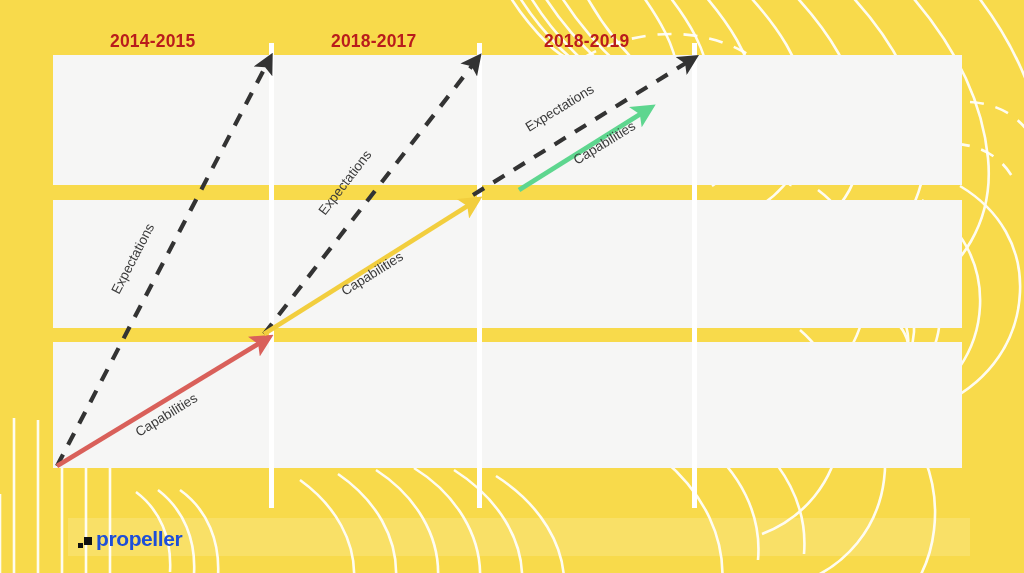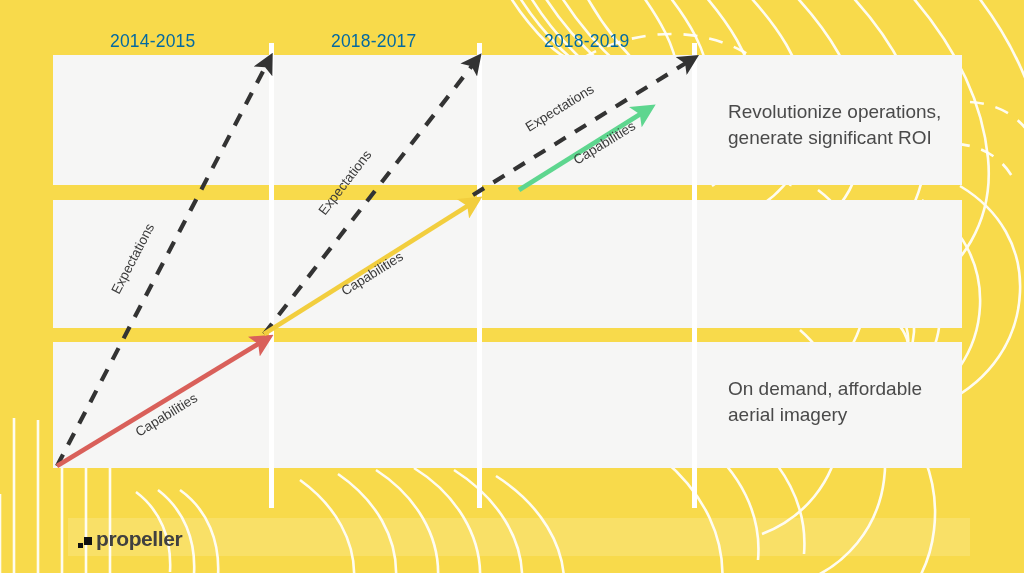--- a/index.html
+++ b/index.html
@@ -44,22 +44,22 @@
   }
   #divider-1 { left: 269px; }
   #divider-2 { left: 477px; }
   #divider-3 { left: 692px; }
 
   
   .era-label {
     position: absolute;
     top: 31px;
     font-size: 17.5px;
-    font-weight: normal;
-    color: #0369a1;
+    font-weight: bold;
+    color: #b91c1c;
     letter-spacing: 0.2px;
     white-space: nowrap;
   }
   #era-0 { left: 110px; }
   #era-1 { left: 331px; }
   #era-2 { left: 544px; }
 
   
   .stage-text {
     position: absolute;
@@ -112,21 +112,21 @@
   }
   #logo-mark .sq {
     position: absolute;
     background: #111111;
   }
   #logo-mark .sq-small { left: 0px;  top: 9px;  width: 5px; height: 5px; }
   #logo-mark .sq-big   { left: 6px;  top: 3px;  width: 8px; height: 8px; }
   #logo-word {
     font-size: 21px;
     font-weight: bold;
-    color: #404040;
+    color: #1d4ed8;
     letter-spacing: -0.4px;
     line-height: 1;
   }
 </style>
 </head>
 <body>
 
 <div id="stage">
 
   <svg id="topo" viewBox="0 0 1024 573" preserveAspectRatio="none" aria-hidden="true">
@@ -190,24 +190,20 @@
   <div class="panel" id="panel-bottom"></div>
 
   <div class="divider" id="divider-1"></div>
   <div class="divider" id="divider-2"></div>
   <div class="divider" id="divider-3"></div>
 
   <div class="era-label" id="era-0">2014-2015</div>
   <div class="era-label" id="era-1">2018-2017</div>
   <div class="era-label" id="era-2">2018-2019</div>
 
-  <div class="stage-text" id="stage-text-0">Revolutionize operations,
-generate significant ROI</div>
-  <div class="stage-text" id="stage-text-2">On demand, affordable
-aerial imagery</div>
 
   <svg id="arrows" viewBox="0 0 1024 573">
     <defs>
       <marker id="head-dark" markerWidth="5" markerHeight="5" refX="3.6" refY="2.5" orient="auto" markerUnits="strokeWidth">
         <path d="M0,0 L5,2.5 L0,5 L1.1,2.5 Z" fill="#333333"></path>
       </marker>
       <marker id="head-red" markerWidth="5" markerHeight="5" refX="3.6" refY="2.5" orient="auto" markerUnits="strokeWidth">
         <path d="M0,0 L5,2.5 L0,5 L1.1,2.5 Z" fill="#D9605A"></path>
       </marker>
       <marker id="head-yellow" markerWidth="5" markerHeight="5" refX="3.6" refY="2.5" orient="auto" markerUnits="strokeWidth">

